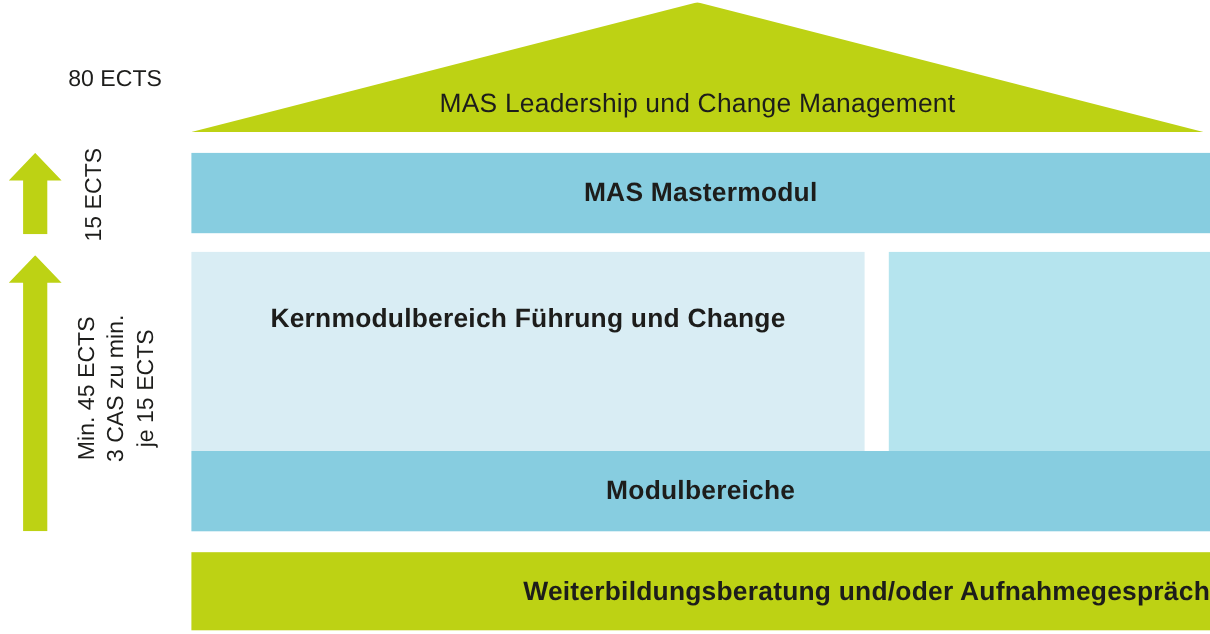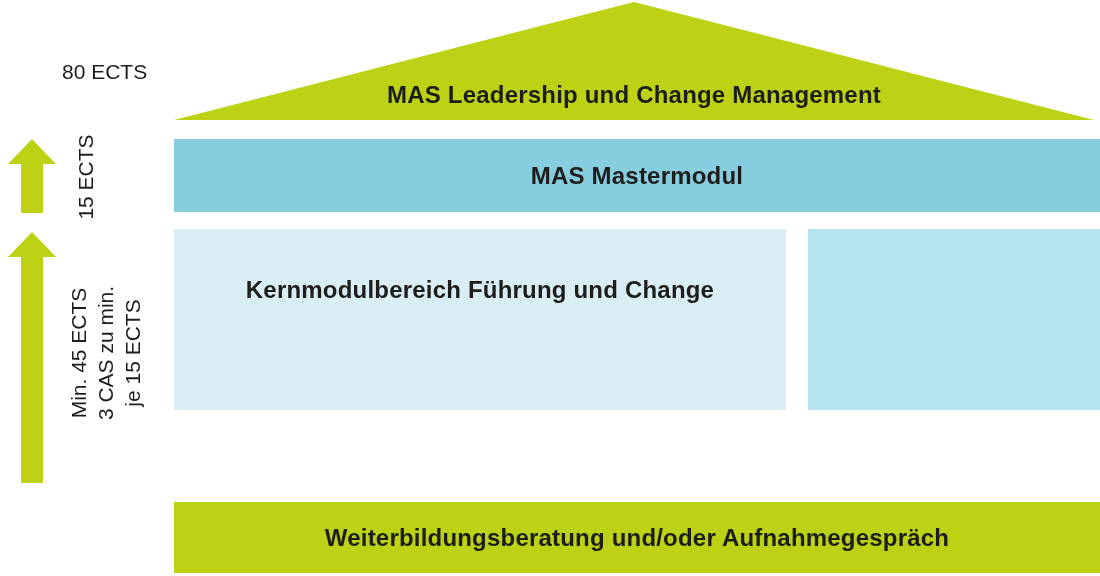--- a/index.html
+++ b/index.html
@@ -22,33 +22,33 @@
 
   
   .roof{
     left:174px;top:2px;width:920px;height:118px;
     background:var(--green);
     clip-path:polygon(0% 100%, 50% 0%, 100% 100%);
   }
   .roof-title{
     left:174px;top:81px;width:920px;
     text-align:center;
-    font-size:24px;font-weight:700;line-height:28px;
+    font-size:24px;font-weight:400;line-height:28px;
     letter-spacing:0.2px;
   }
 
   
   .bar{
     left:174px;width:926px;
     display:flex;align-items:center;justify-content:center;
     font-size:24px;font-weight:700;letter-spacing:0.2px;
   }
   .bar-master{top:139px;height:73px;background:var(--teal);}
   .bar-module{top:410px;height:73px;background:var(--teal);}
-  .bar-admission{top:502px;height:71px;background:var(--green);}
+  .bar-admission{top:502px;height:71px;background:var(--green);justify-content:flex-end;}
 
   
   .box{
     top:229px;height:181px;
     display:flex;flex-direction:column;align-items:center;
     padding-top:46px;box-sizing:border-box;
     text-align:center;
     font-size:24px;line-height:30px;letter-spacing:0.2px;
   }
   .box-kern{left:174px;width:612px;background:var(--kern_bg);font-weight:700;}
@@ -104,18 +104,21 @@
     <span>MAS Mastermodul</span>
   </div>
 
   <div class="abs box box-kern">
     <span>Kernmodulbereich Führung und Change</span>
   </div>
 
   <div class="abs box box-wahl">
   </div>
 
+  <div class="abs bar bar-module">
+    <span>Modulbereiche</span>
+  </div>
 
   <div class="abs bar bar-admission">
     <span>Weiterbildungsberatung und/oder Aufnahmegespräch</span>
   </div>
 
 </div>
 
 </body></html>

